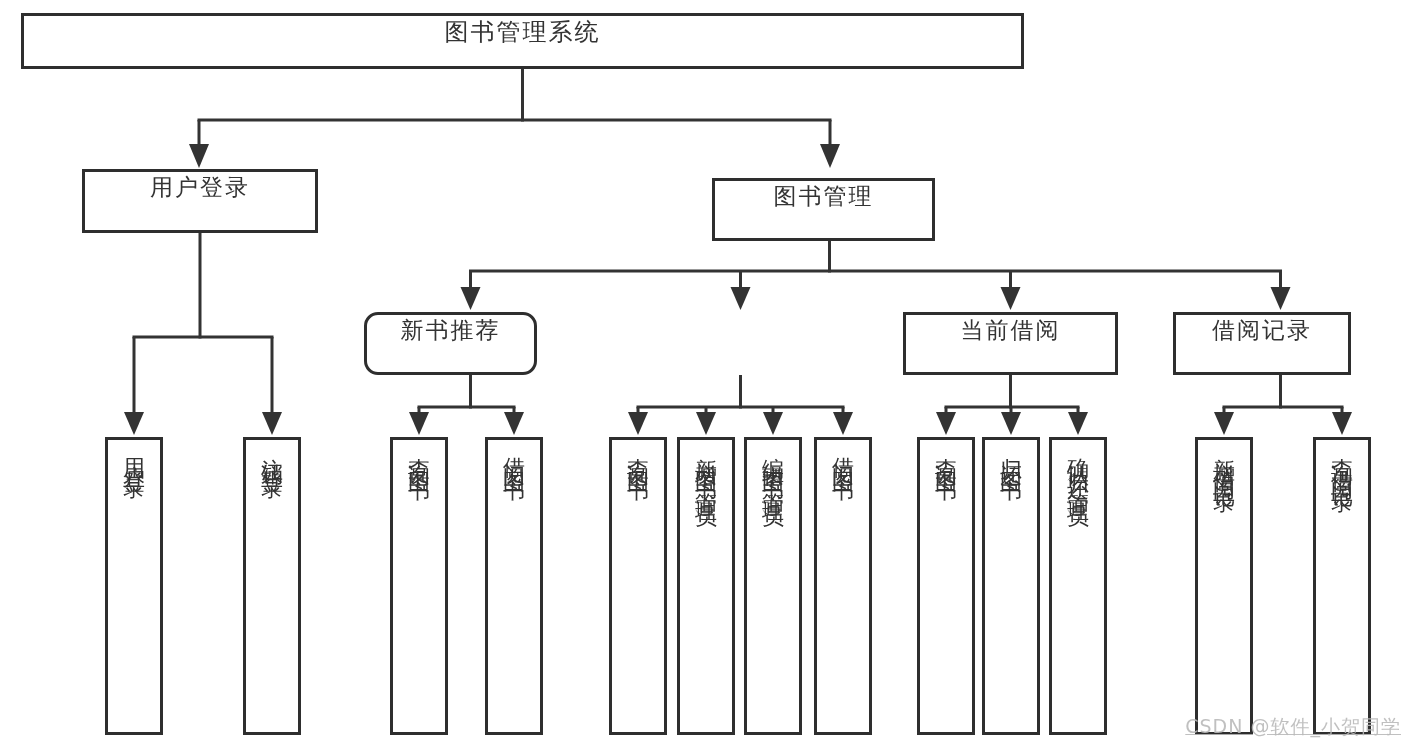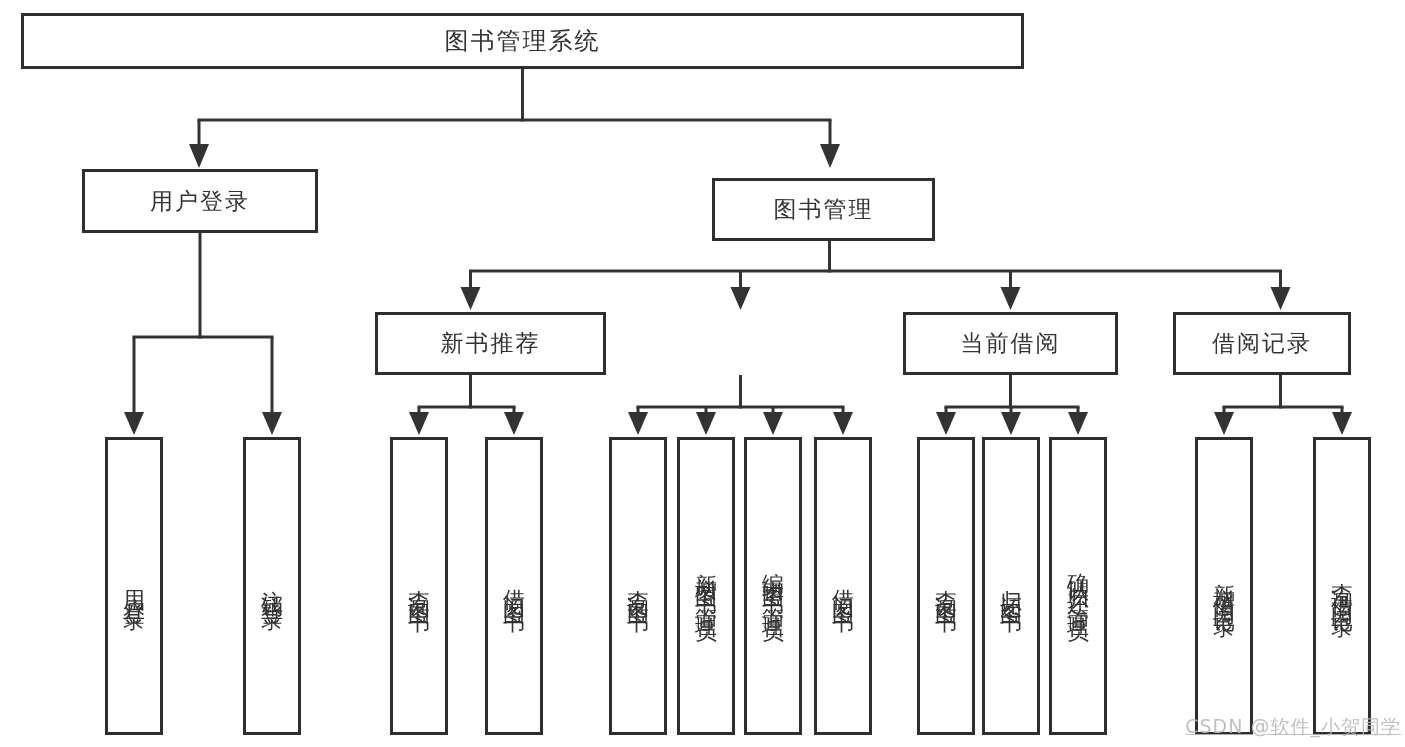--- a/index.html
+++ b/index.html
@@ -20,21 +20,21 @@
     left: 0;
     top: 0;
     z-index: 0;
   }
   .box {
     position: absolute;
     background: #ffffff;
     border: 3px solid #2e2e2e;
     box-sizing: border-box;
     display: flex;
-    align-items: center;
+    align-items: flex-start;
     justify-content: center;
     z-index: 1;
   }
   .box span {
     color: #333333;
     white-space: nowrap;
   }
   .hlabel {
     font-size: 23px;
     letter-spacing: 2px;
@@ -143,21 +143,21 @@
     <span class="hlabel">图书管理系统</span>
   </div>
 
   <div class="box" style="left:82px; top:169px; width:236px; height:64px;">
     <span class="hlabel">用户登录</span>
   </div>
   <div class="box" style="left:712px; top:178px; width:223px; height:63px;">
     <span class="hlabel">图书管理</span>
   </div>
 
-  <div class="box" style="left:375px; top:312px; width:231px; height:63px;">
+  <div class="box" style="left:364px; top:312px; width:173px; height:63px;border-radius:14px;">
     <span class="hlabel">新书推荐</span>
   </div>
   <div class="box" style="left:903px; top:312px; width:215px; height:63px;">
     <span class="hlabel">当前借阅</span>
   </div>
   <div class="box" style="left:1173px; top:312px; width:178px; height:63px;">
     <span class="hlabel">借阅记录</span>
   </div>
 
   <div class="box leaf" style="left:105px;">

